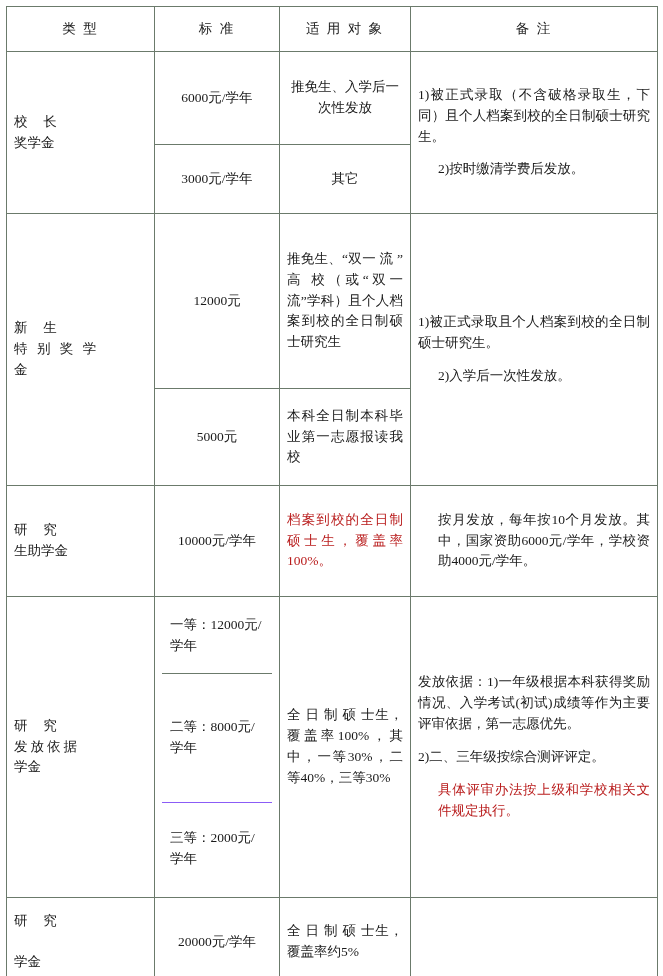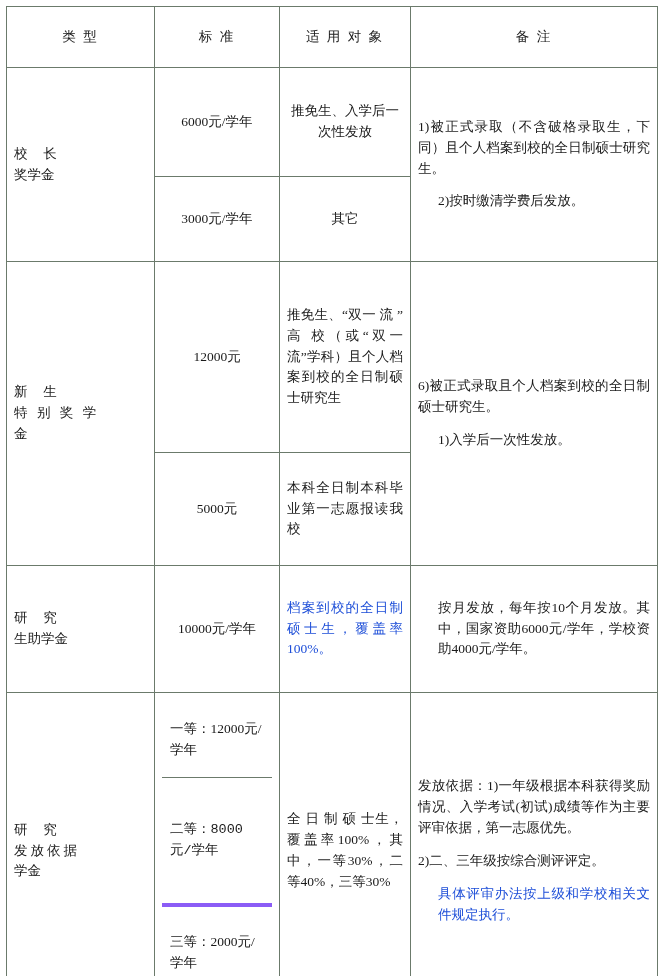--- a/index.html
+++ b/index.html
@@ -23,21 +23,21 @@
   }
   table.scholarship {
     border-collapse: collapse;
     width: 651px;
     table-layout: fixed;
     margin: 0;
   }
   table.scholarship td, table.scholarship th {
     border: 1px solid #6b7a6b;
     vertical-align: middle;
-    padding: 10px 7px;
+    padding: 2px 7px;
     font-size: 13.5px;
     line-height: 1.55;
     font-weight: normal;
   }
   col.c1 { width: 148px; }
   col.c2 { width: 125px; }
   col.c3 { width: 131px; }
   col.c4 { width: 247px; }
 
   .hdr td {
@@ -52,21 +52,21 @@
   }
   .cat .spaced {
     letter-spacing: 3px;
   }
   .ctr { text-align: center; }
   .just {
     text-align: justify;
     text-align-last: left;
   }
   .green {
-    color: #1d4ed8;
+    color: #b91c1c;
   }
   .note p {
     margin: 0 0 12px 0;
   }
   .note p:last-child { margin-bottom: 0; margin-left: 20px; }
   .tall-a { height: 88px; }
   .tall-b { height: 64px; }
   .lvl-cell {
     padding: 0;
   }
@@ -118,22 +118,22 @@
         <td class="ctr tall-b">其它</td>
       </tr>
 
       <tr>
         <td class="cat" rowspan="2">
           <span class="spaced">新&nbsp;&nbsp;生</span><br><span class="spaced">特 别 奖 学</span><br>金
         </td>
         <td class="ctr" style="height:170px">12000元</td>
         <td class="just" style="height:170px">推免生、“双一 流 ” 高 校（或“双一流”学科）且个人档案到校的全日制硕士研究生</td>
         <td class="just note" rowspan="2">
-          <p>6)被正式录取且个人档案到校的全日制硕士研究生。</p>
-          <p>1)入学后一次性发放。</p>
+          <p>1)被正式录取且个人档案到校的全日制硕士研究生。</p>
+          <p>2)入学后一次性发放。</p>
         </td>
       </tr>
       <tr>
         <td class="ctr" style="height:92px">5000元</td>
         <td class="just" style="height:92px">本科全日制本科毕业第一志愿报读我校</td>
       </tr>
 
       <tr>
         <td class="cat">
           <span class="spaced">研&nbsp;&nbsp;究</span><br>生助学金
@@ -144,21 +144,21 @@
           <p>按月发放，每年按10个月发放。其中，国家资助6000元/学年，学校资助4000元/学年。</p>
         </td>
       </tr>
 
       <tr>
         <td class="cat">
           <span class="spaced">研&nbsp;&nbsp;究</span><br><span class="spaced">发放依据</span><br>学金
         </td>
         <td class="lvl-cell">
           <div class="lvl lvl-1">一等：12000元/学年</div>
-          <div class="lvl lvl-2" style="border-top:1px solid #6b7a6b;border-bottom:4px solid #8b5cf6;font-family:Liberation Mono, monospace;">二等：8000元/学年</div>
+          <div class="lvl lvl-2" style="border-top:1px solid #6b7a6b;border-bottom:1px solid #8b5cf6;">二等：8000元/学年</div>
           <div class="lvl lvl-3">三等：2000元/学年</div>
         </td>
         <td class="just">全 日 制 硕 士生，覆盖率100%，其中，一等30%，二等40%，三等30%</td>
         <td class="just note">
           <p>发放依据：1)一年级根据本科获得奖励情况、入学考试(初试)成绩等作为主要评审依据，第一志愿优先。</p>
           <p>2)二、三年级按综合测评评定。</p>
           <p class="green">具体评审办法按上级和学校相关文件规定执行。</p>
         </td>
       </tr>
 

